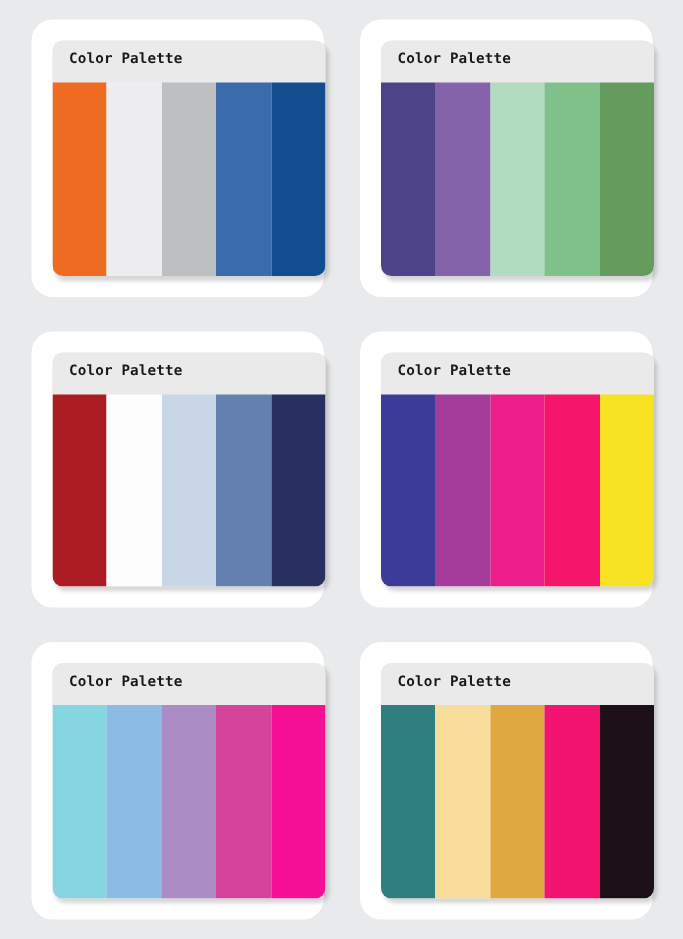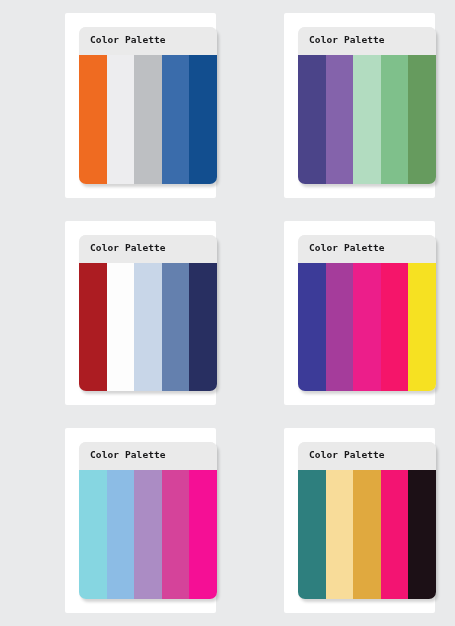--- a/index.html
+++ b/index.html
@@ -24,23 +24,22 @@
     grid-template-rows: 1fr 1fr 1fr;
     column-gap: 24px;
     row-gap: 23px;
     padding: 13px 20px 13px 21px;
   }
 
   
   .palette-card {
     position: relative;
     background: #ffffff;
-    border-radius: 2px;
+    border-radius: 14px;
     box-sizing: border-box;
-    margin-left: 44px;
   }
 
   
   .palette-inner {
     position: absolute;
     left: 14px;
     top: 14px;
     right: -1px;
     bottom: 14px;
     border-radius: 7px;

